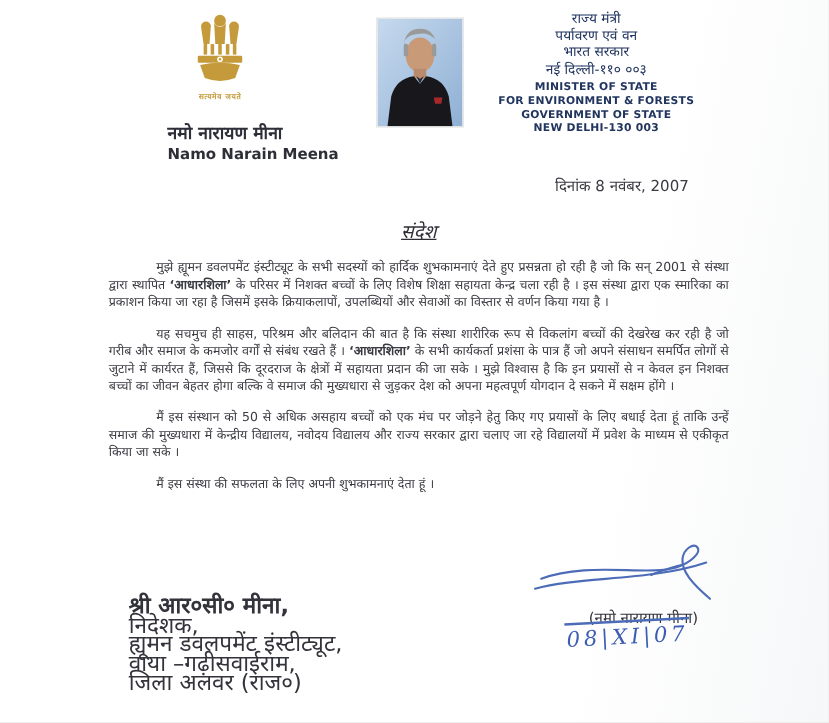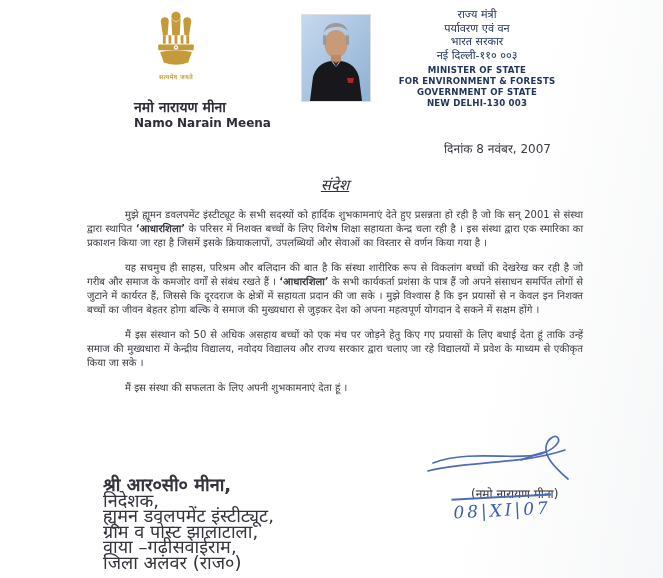--- a/index.html
+++ b/index.html
@@ -139,18 +139,17 @@
       </g>
     </svg>
   </div>
   <div class="signature-name">(नमो नारायण मीना)</div>
   <div class="signature-date">08|XI|07</div>
 
   <div class="address-block">
     <div class="line0">श्री आर०सी० मीना,</div>
     <div>निदेशक,</div>
     <div>ह्यूमन डवलपमेंट इंस्टीट्यूट,</div>
-    <div>ग्राम व पोस्ट झालाटाला,</div>
     <div>वाया –गढ़ीसवाईराम,</div>
     <div>जिला अलवर (राज०)</div>
   </div>
 
 </div>
 
 </body></html>

